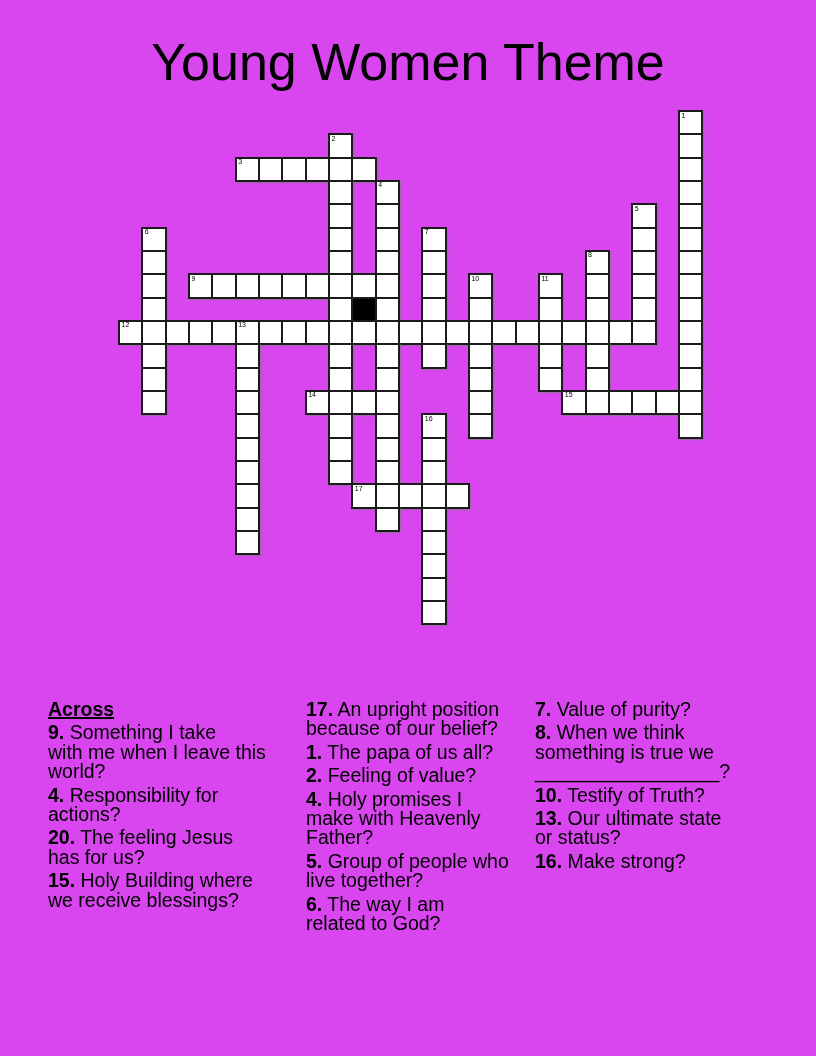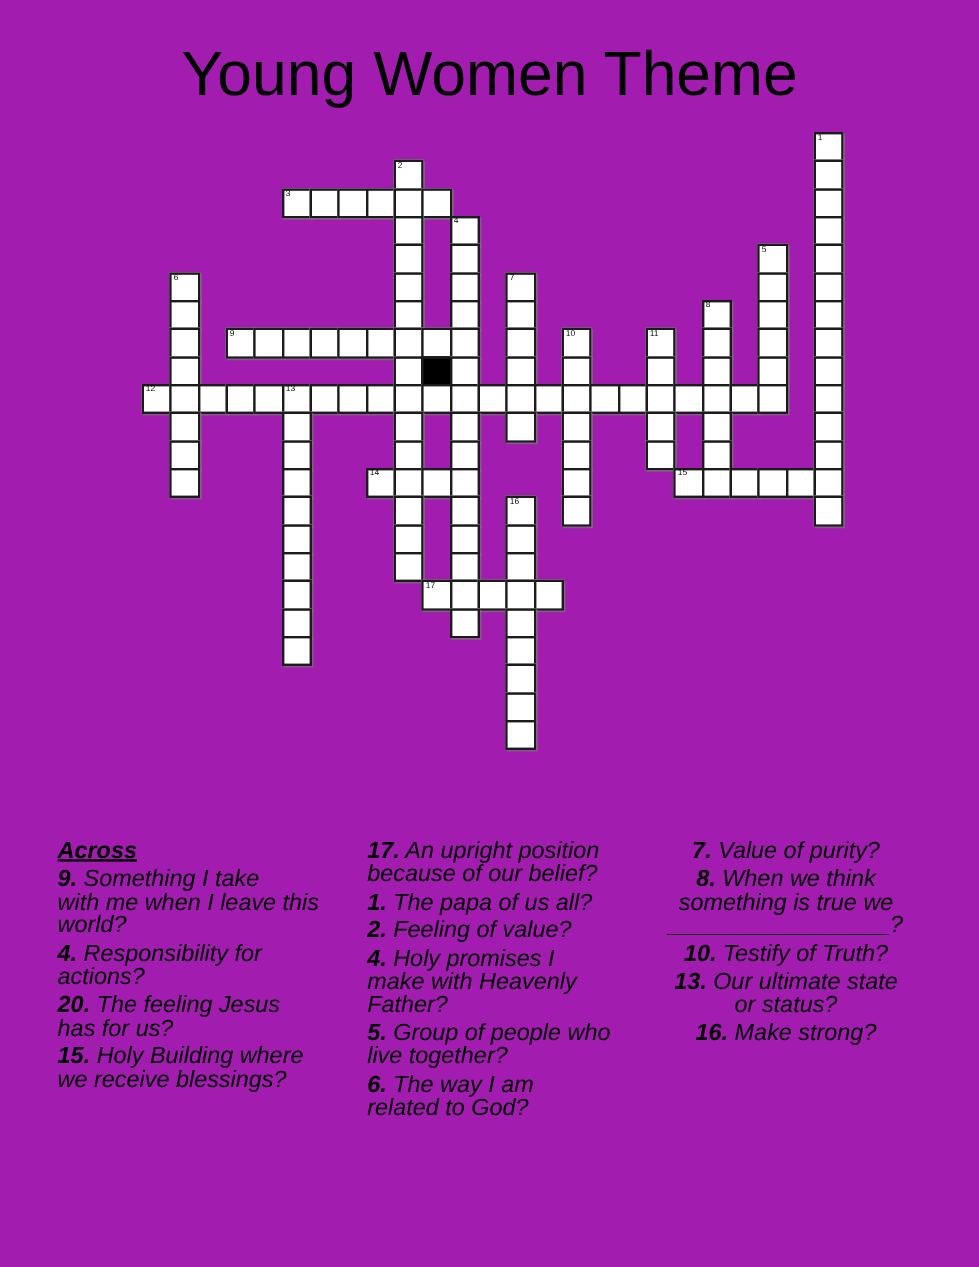--- a/index.html
+++ b/index.html
@@ -1,33 +1,33 @@
 <!DOCTYPE html>
 <html style="--line: #1b1b1b;"><head>
 <meta charset="utf-8">
 <style>
   html,body{margin:0;padding:0;background:#fff;}
   body{width:816px;height:1056px;font-family:"Liberation Sans",sans-serif;color:#000;}
-  .page{position:relative;width:816px;height:1056px;overflow:hidden;background:#a21caf;}
+  .page{position:relative;width:816px;height:1056px;overflow:hidden;background:#d946ef;}
 
   .title{position:absolute;top:34px;left:0;width:100%;margin:0;text-align:center;
          font-size:52px;line-height:56px;font-weight:400;color:#000;}
 
   .grid{position:absolute;left:118px;top:110px;width:588px;height:518px;}
   .cell{position:absolute;width:25.33px;height:25.33px;box-sizing:border-box;
         border:2px solid var(--line,#1b1b1b);background:#fff;
         box-shadow:1.2px 1.2px 0 rgba(125,125,125,.6);}
   .cell.black{background:#000;}
   .num{position:absolute;top:-0.5px;left:1.5px;font-size:7px;line-height:8px;
        font-weight:400;color:#000;letter-spacing:0;}
 
-  .clue-col{position:absolute;top:700px;width:240px;font-style:italic;}
+  .clue-col{position:absolute;top:700px;width:240px;}
   .clue-col.c0{left:48px;}
   .clue-col.c1{left:306px;}
-  .clue-col.c2{left:535px;text-align:center;}
+  .clue-col.c2{left:535px;}
   .clue{margin:0 0 4px 0;font-size:19.5px;line-height:19.4px;}
   .clue b{font-weight:700;}
   .clue-header{margin:0 0 4px 0;font-size:19.5px;line-height:19.4px;font-weight:700;
                text-decoration:underline;text-decoration-thickness:2px;}
 </style>
 </head>
 <body>
 
 <div class="page">
   <h1 class="title">Young Women Theme</h1>

